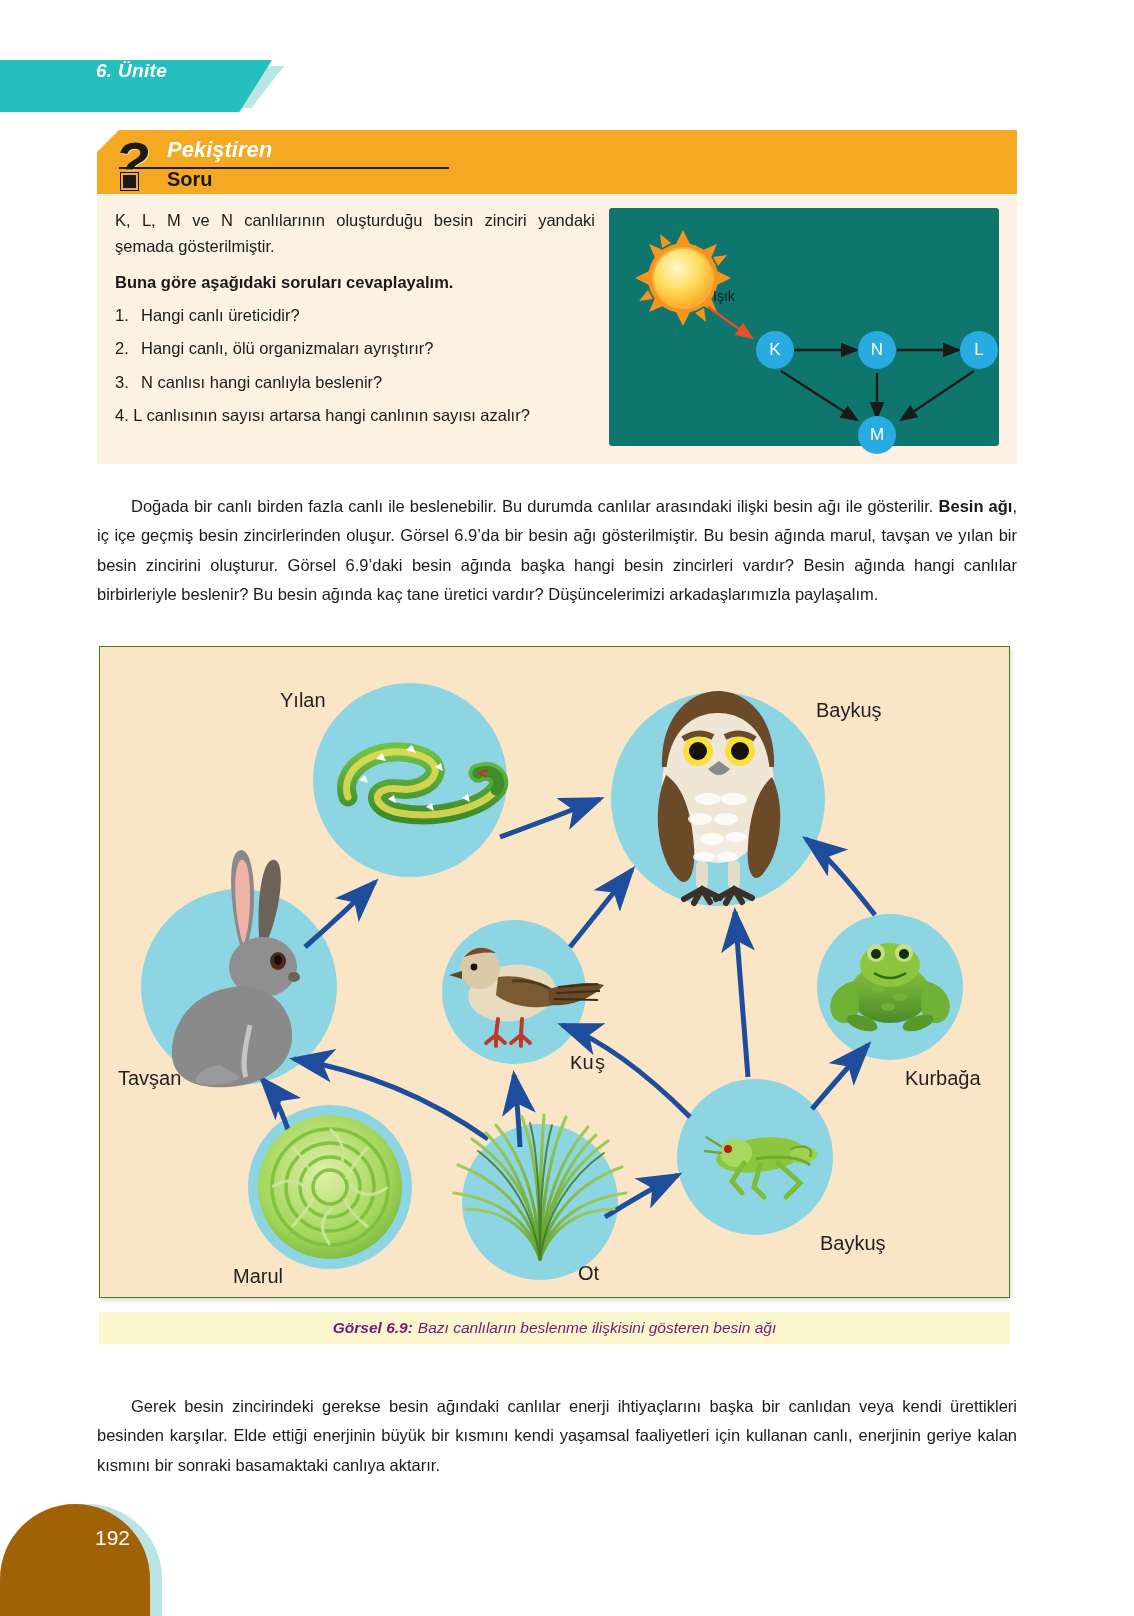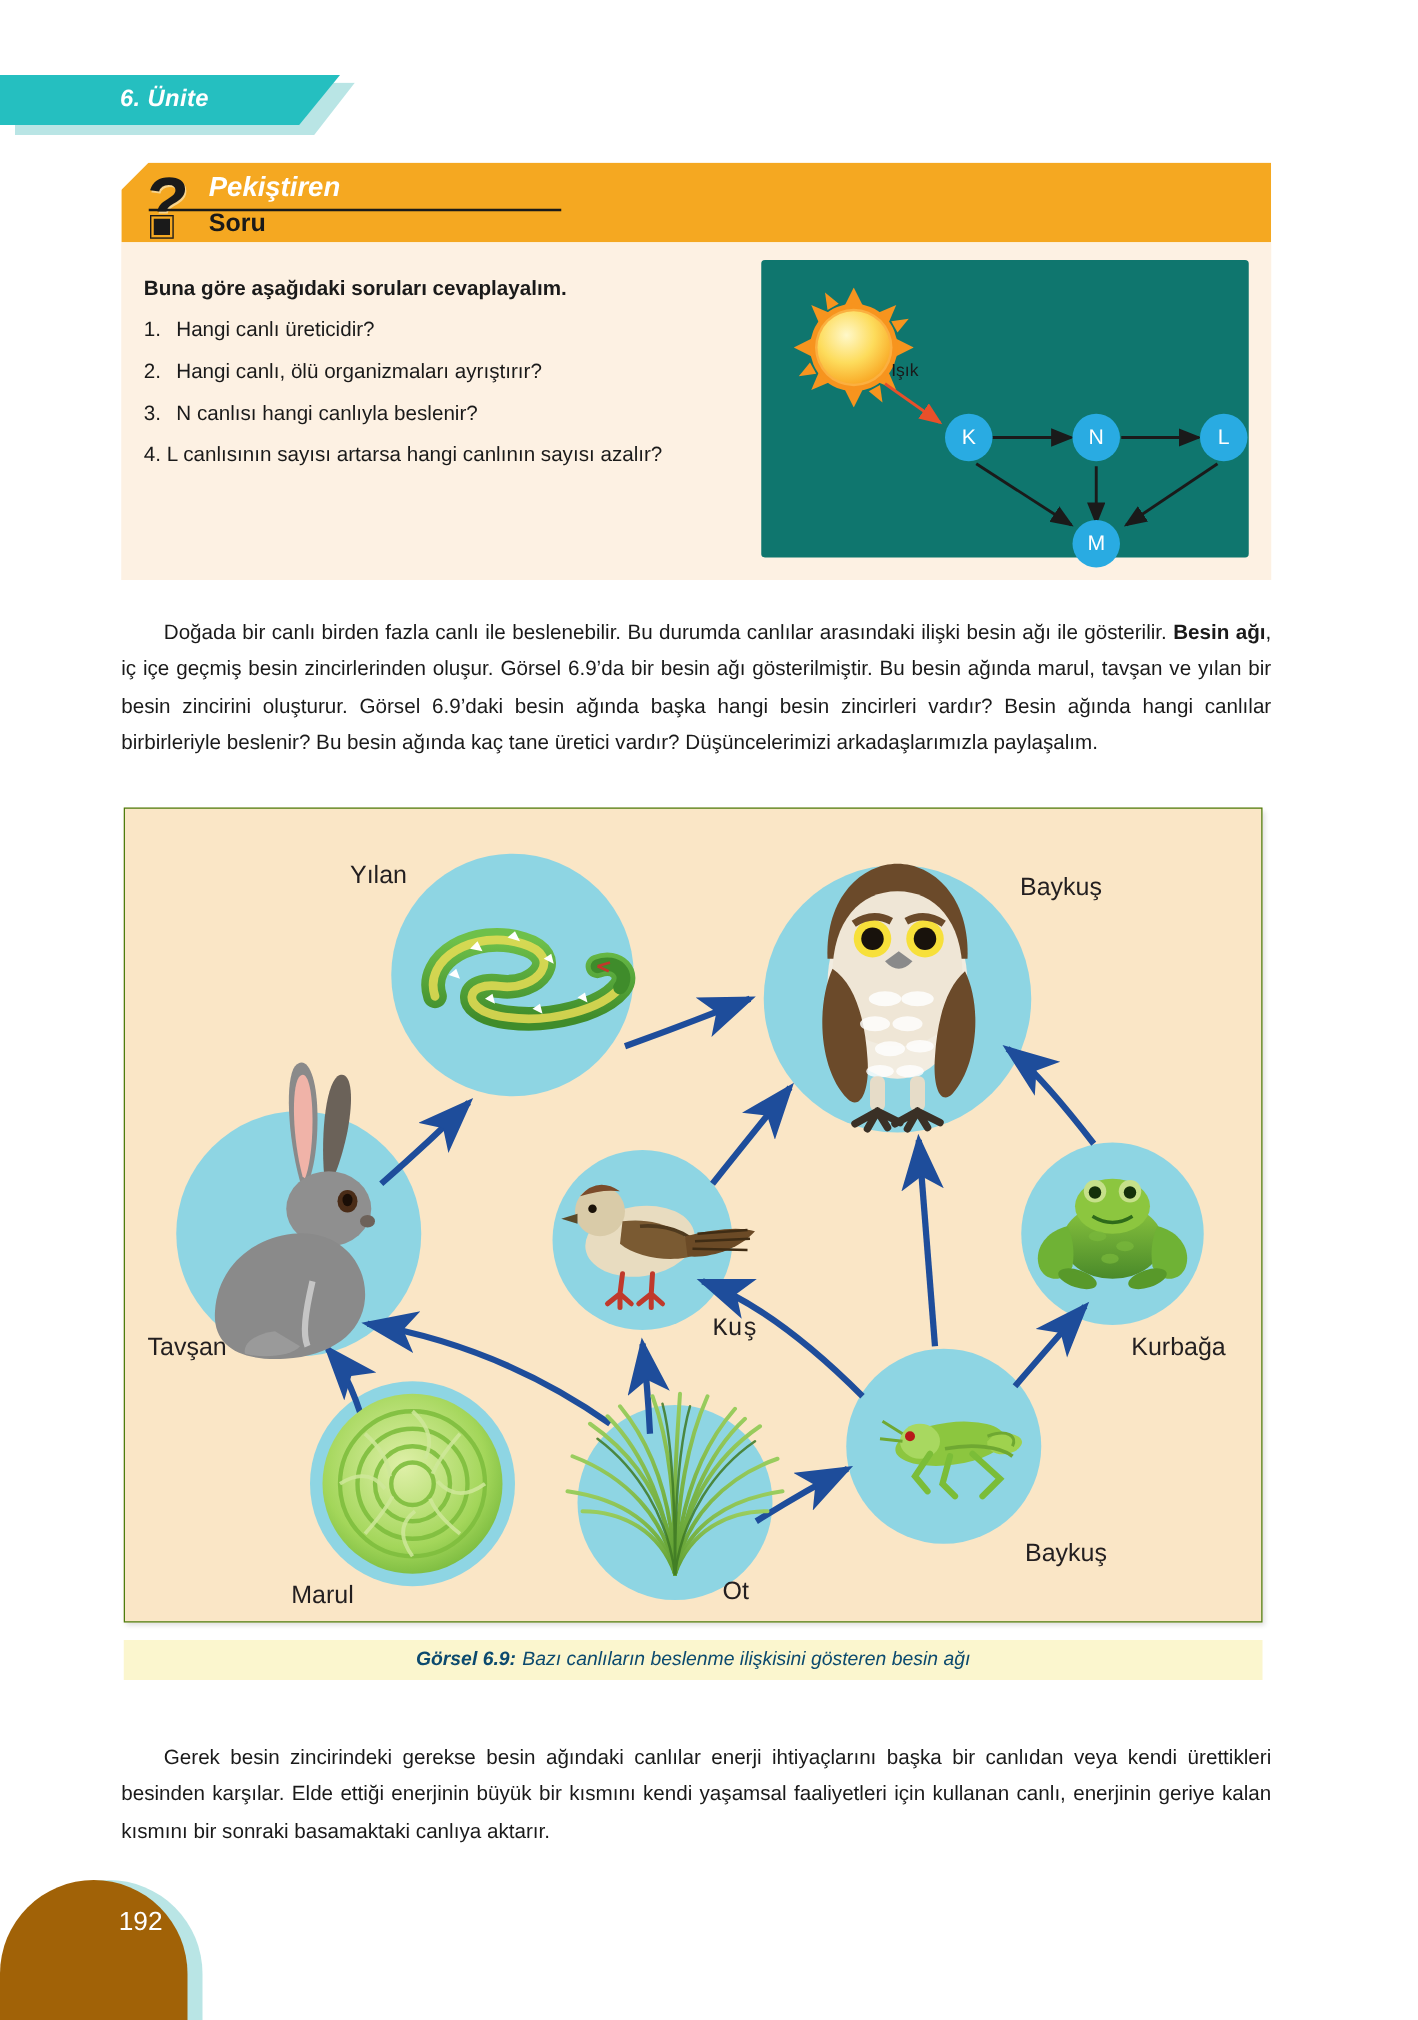--- a/index.html
+++ b/index.html
@@ -14,24 +14,24 @@
   
   .unit-banner-wrap { position: absolute; left: 0; top: 60px; height: 42px; }
   .unit-shadow {
     position: absolute; left: 12px; top: 6px;
     width: 272px; height: 42px;
     background: #b9e5e5;
     clip-path: polygon(0 0, 100% 0, 88% 100%, 0% 100%);
   }
   .unit-banner {
     position: absolute; left: 0; top: 0;
-    width: 272px; height: 40px;
+    width: 272px; height: 52px;
     background: #25bfc0;
     clip-path: polygon(0 0, 100% 0, 88% 100%, 0% 100%);
-    display: flex; align-items: center;
+    display: flex; 
   }
   .unit-banner span {
     color: #fff; font-size: 19px; font-weight: bold; font-style: italic;
     margin-left: 96px; letter-spacing: .3px;
   }
 
   
   .qbox { position: absolute; left: 97px; top: 130px; width: 920px; }
   .qbox-header {
     position: relative; height: 64px;
@@ -111,21 +111,21 @@
   .wp-svg { position: absolute; left: 0; top: 0; }
   .wlabel {
     position: absolute; font-size: 20px; color: #231f20;
     white-space: nowrap;
   }
 
   
   .caption {
     position: absolute; left: 99px; top: 1312px; width: 911px; height: 32px;
     background: #fbf6ce; display: flex; align-items: center; justify-content: center;
-    font-size: 15.5px; font-style: italic; color: #0c4a6e;
+    font-size: 15.5px; font-style: italic; color: #701a75;
   }
   .caption b { font-weight: bold; margin-right: 5px; font-style: italic; }
 
   
   .pagenum-shadow {
     position: absolute; left: 12px; bottom: 0;
     width: 150px; height: 112px;
     background: #b9e5e5;
     border-top-left-radius: 112px; border-top-right-radius: 112px;
   }
@@ -158,20 +158,21 @@
       <div class="qmark">?</div>
       <div class="qmark-box"></div>
       <div class="qhdr-rule"></div>
       <div class="qhdr-title">Pekiştiren</div>
       <div class="qhdr-sub">Soru</div>
     </div>
 
     <div class="qbox-body">
 
       <div class="qbody-left">
+        <p class="q-intro">K, L, M ve N canlılarının oluşturduğu besin zinciri yandaki şemada gösterilmiştir.</p>
         <p class="q-bold">Buna göre aşağıdaki soruları cevaplayalım.</p>
 
         <p class="q-item">
           <span class="num">1.</span>
           <span>Hangi canlı üreticidir?</span>
         </p>
         <p class="q-item">
           <span class="num">2.</span>
           <span>Hangi canlı, ölü organizmaları ayrıştırır?</span>
         </p>

